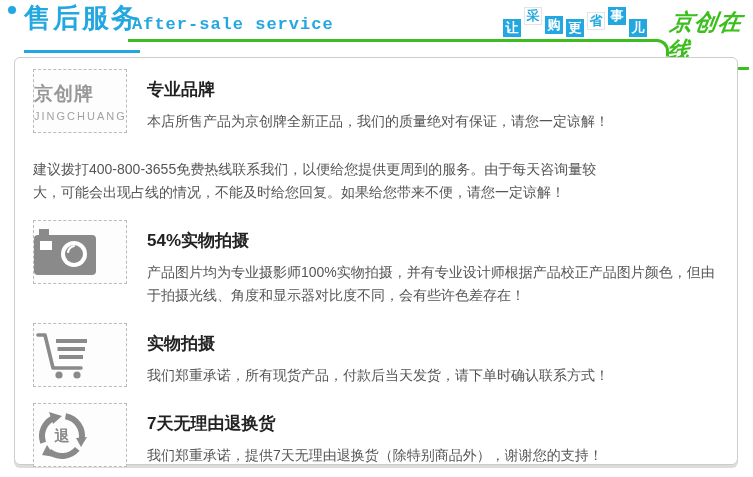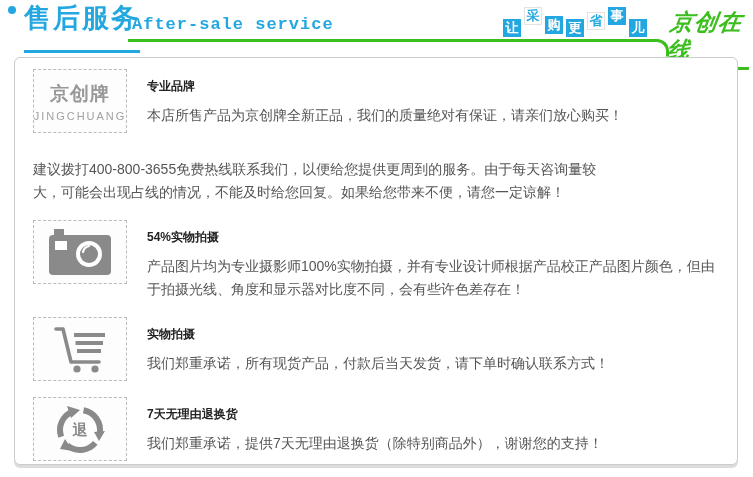--- a/index.html
+++ b/index.html
@@ -33,24 +33,24 @@
   }
   
   .card{
     position:absolute;left:14px;top:57px;width:724px;height:408px;background:#fff;
     border:1px solid #ccc;border-radius:6px;box-shadow:0 3px 0 #dcdcdc;
     box-sizing:border-box;padding:11px 0 0 18px;
   }
   .section{display:flex;margin-bottom:16px;}
   .icon-box{
     width:92px;height:62px;border:1px dashed #bbb;background:#fdfdfd;flex:0 0 auto;
-    display:flex;flex-direction:column;align-items:center;justify-content:center;margin-right:20px;
+    display:flex;flex-direction:column;justify-content:center;margin-right:20px;
   }
   .text-col{padding-top:9px;width:576px;}
-  .sec-title{font-size:12px;font-weight:bold;color:#222;margin:0 0 9px;}
+  .sec-title{font-size:17px;font-weight:bold;color:#222;margin:0 0 9px;}
   .sec-body{font-size:14px;color:#555;line-height:23px;margin:0;}
   .brand-cn{font-size:19px;font-weight:bold;color:#98989a;letter-spacing:1px;}
   .brand-en{font-size:11px;color:#a2a2a2;letter-spacing:2px;margin-top:3px;}
   svg{display:block;}
 </style>
 </head>
 <body>
 
 <div class="hdr-dot"></div>
 <div class="hdr-title-cn">售后服务</div>
@@ -72,21 +72,21 @@
 
 <div class="card">
 
   <div class="section">
     <div class="icon-box">
       <div class="brand-cn">京创牌</div>
       <div class="brand-en">JINGCHUANG</div>
     </div>
     <div class="text-col">
       <p class="sec-title">专业品牌</p>
-      <p class="sec-body">本店所售产品为京创牌全新正品，我们的质量绝对有保证，请亲们放心购买！</p>
+      <p class="sec-body">本店所售产品为京创牌全新正品，我们的质量绝对有保证，请您一定谅解！</p>
     </div>
   </div>
 
   <div class="section">
     <div class="text-col">
       <p class="sec-body">建议拨打400-800-3655免费热线联系我们，以便给您提供更周到的服务。由于每天咨询量较大，可能会出现占线的情况，不能及时给您回复。如果给您带来不便，请您一定谅解！</p>
     </div>
   </div>
 
   <div class="section">

